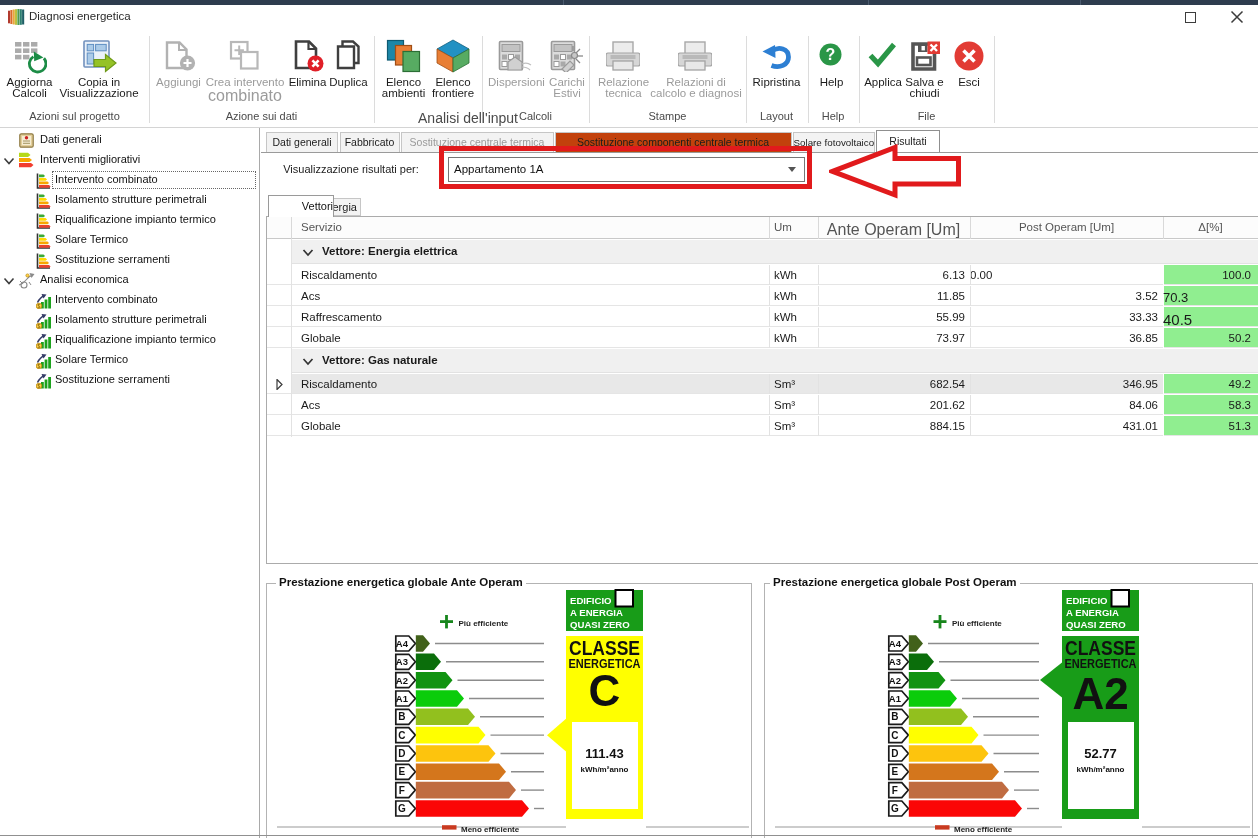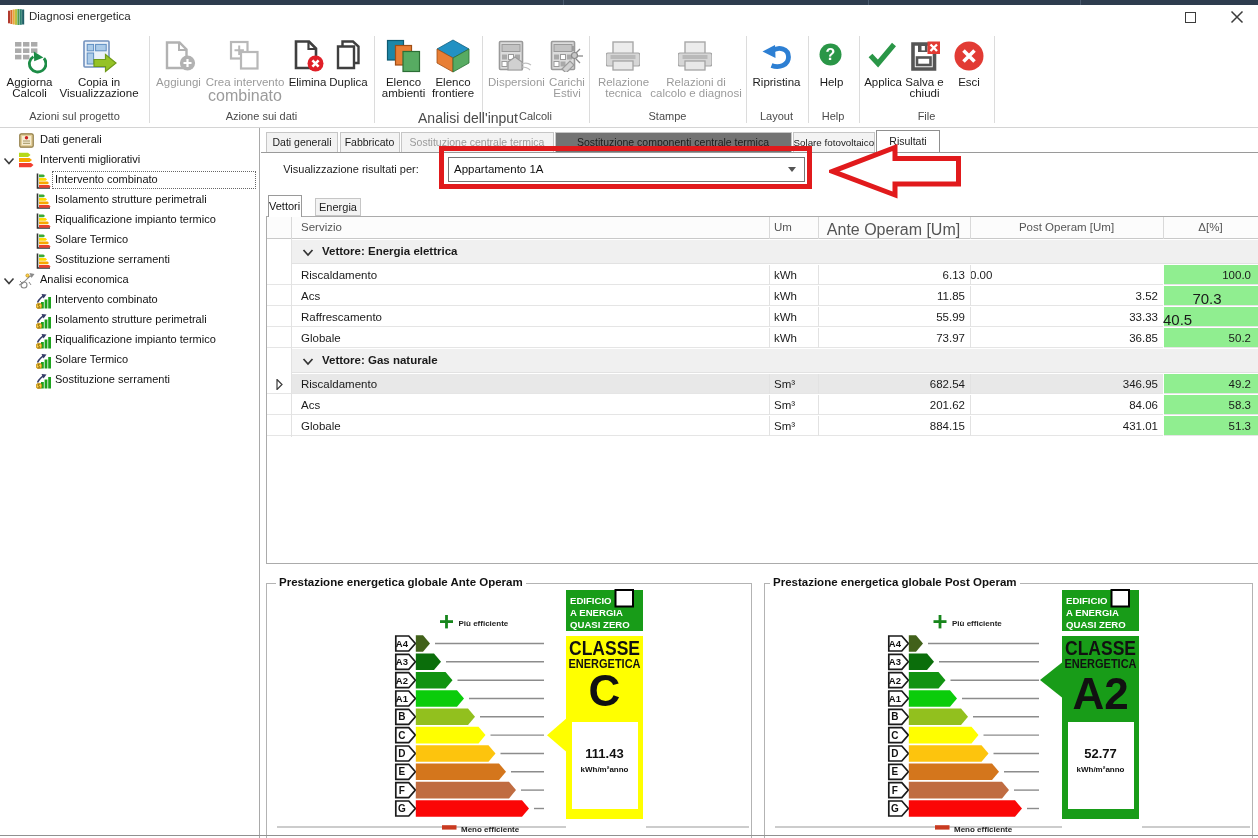--- a/index.html
+++ b/index.html
@@ -300,35 +300,35 @@
     <path d="M5.5,1 L10.5,1.6 L7.5,5.6 z" fill="#333a66"></path>
     <circle cx="3" cy="13" r="2.8" fill="#ffd24a" stroke="#b8860b" stroke-width="0.8"></circle>
     <text x="3" y="15" font-size="5" text-anchor="middle" fill="#7a5800" font-family="Liberation Sans, sans-serif">$</text>
   </svg>
 <div style="position:absolute;left:55px;top:372.5px;font-size:11px;color:#111;white-space:nowrap">Sostituzione serramenti</div>
 
 <div style="position:absolute;left:261px;top:151.5px;width:997px;height:1px;background:#9a9a9a;z-index:2"></div>
 <div style="position:absolute;left:266px;top:131.5px;width:72px;height:20px;background:#f3f3f3;border:1px solid #c6c6c6;border-bottom:none;box-sizing:border-box;text-align:center;line-height:19px;font-size:10.5px;color:#1c1c1c;white-space:nowrap">Dati generali</div>
 <div style="position:absolute;left:339.5px;top:131.5px;width:60px;height:20px;background:#f3f3f3;border:1px solid #c6c6c6;border-bottom:none;box-sizing:border-box;text-align:center;line-height:19px;font-size:10.5px;color:#1c1c1c;white-space:nowrap">Fabbricato</div>
 <div style="position:absolute;left:400.5px;top:131.5px;width:153px;height:20px;background:#f3f3f3;border:1px solid #c6c6c6;border-bottom:none;box-sizing:border-box;text-align:center;line-height:19px;font-size:10.5px;color:#9a9a9a;white-space:nowrap">Sostituzione centrale termica</div>
-<div style="position:absolute;left:554.5px;top:131.5px;width:237px;height:20px;background:#737373;border:1px solid #c6c6c6;border-bottom:none;box-sizing:border-box;text-align:center;line-height:19px;font-size:10.5px;color:#1c1c1c;white-space:nowrap">Sostituzione componenti centrale termica</div>
+<div style="position:absolute;left:554.5px;top:131.5px;width:237px;height:20px;background:#c2410c;border:1px solid #c6c6c6;border-bottom:none;box-sizing:border-box;text-align:center;line-height:19px;font-size:10.5px;color:#1c1c1c;white-space:nowrap">Sostituzione componenti centrale termica</div>
 <div style="position:absolute;left:792.5px;top:131.5px;width:82px;height:20px;background:#f3f3f3;border:1px solid #c6c6c6;border-bottom:none;box-sizing:border-box;text-align:center;line-height:19px;font-size:9.8px;color:#1c1c1c;white-space:nowrap">Solare fotovoltaico</div>
 <div style="position:absolute;left:876px;top:130px;width:64px;height:22px;background:#fff;border:1px solid #8f8f8f;border-bottom:none;z-index:3;text-align:center;line-height:21px;font-size:10.5px;color:#1c1c1c">Risultati</div>
 
 <div style="position:absolute;left:280px;top:163px;width:142px;font-size:11px;color:#1c1c1c;text-align:center;right:auto">Visualizzazione risultati per:</div>
 <div style="position:absolute;left:448px;top:157px;width:357px;height:25px;border:1px solid #767676;background:#fff"></div>
 <div style="position:absolute;left:454px;top:163px;font-size:11.5px;color:#111">Appartamento 1A</div>
 <div style="position:absolute;left:788px;top:167px;width:0;height:0;border-left:4px solid transparent;border-right:4px solid transparent;border-top:5px solid #555"></div>
 <div style="position:absolute;left:439px;top:146px;width:373px;height:43px;border:5px solid #e11a1c;z-index:4"></div>
 <svg style="position:absolute;left:829px;top:144px;z-index:5" width="133" height="56" viewBox="0 0 133 56">
     <path d="M3.5,27.3 L66,3.5 V14.5 H129.5 V40 H66 V51 z" fill="#fff" stroke="#e11a1c" stroke-width="5" stroke-linejoin="miter"></path>
   </svg>
 
 <div style="position:absolute;left:315px;top:198px;width:46px;height:18px;background:#f3f3f3;border:1px solid #c6c6c6;text-align:center;line-height:17px;font-size:11px;color:#222">Energia</div>
-<div style="position:absolute;left:268px;top:195px;width:34px;height:22px;background:#fff;border:1px solid #9a9a9a;border-bottom:none;text-align:left;line-height:20px;font-size:11px;color:#111;z-index:2">Vettori</div>
+<div style="position:absolute;left:268px;top:195px;width:66px;height:22px;background:#fff;border:1px solid #9a9a9a;border-bottom:none;text-align:right;line-height:20px;font-size:11px;color:#111;z-index:2">Vettori</div>
 
 <div style="position:absolute;left:266px;top:216px;width:992px;height:348px;border:1px solid #ababab;border-right:none;background:#fff"></div>
 <div style="position:absolute;left:267px;top:217px;width:991px;height:22px;background:#fcfcfc;border-bottom:1px solid #c9c9c9"></div>
 <div style="position:absolute;left:291px;top:217px;width:1px;height:22px;background:#d9d9d9"></div>
 <div style="position:absolute;left:768.5px;top:217px;width:1px;height:22px;background:#d9d9d9"></div>
 <div style="position:absolute;left:817.5px;top:217px;width:1px;height:22px;background:#d9d9d9"></div>
 <div style="position:absolute;left:970px;top:217px;width:1px;height:22px;background:#d9d9d9"></div>
 <div style="position:absolute;left:1163px;top:217px;width:1px;height:22px;background:#d9d9d9"></div>
 <div style="position:absolute;left:301px;top:221px;font-size:11.5px;color:#555">Servizio</div>
 <div style="position:absolute;left:774px;top:221px;font-size:11.5px;color:#555">Um</div>
@@ -348,21 +348,21 @@
 <div style="position:absolute;left:817px;top:269px;width:148px;text-align:right;font-size:11.5px;color:#1a1a1a">6.13</div>
 <div style="position:absolute;left:970px;top:269px;width:188px;text-align:left;font-size:11.5px;color:#1a1a1a">0.00</div>
 <div style="position:absolute;left:1163px;top:269px;width:88px;text-align:right;font-size:11.5px;color:#1a1a1a">100.0</div>
 <div style="position:absolute;left:291px;top:286px;width:872px;height:20px;background:#fff;border-bottom:1px solid #e5e5e5"></div>
 <div style="position:absolute;left:267px;top:286px;width:24px;height:20px;background:#fff;border-bottom:1px solid #e5e5e5"></div>
 <div style="position:absolute;left:1163.5px;top:286px;width:94.5px;height:20px;background:#90ee90;border-bottom:1px solid #e5e5e5"></div>
 <div style="position:absolute;left:301px;top:290px;font-size:11.5px;color:#1a1a1a">Acs</div>
 <div style="position:absolute;left:774px;top:290px;font-size:11.5px;color:#1a1a1a">kWh</div>
 <div style="position:absolute;left:817px;top:290px;width:148px;text-align:right;font-size:11.5px;color:#1a1a1a">11.85</div>
 <div style="position:absolute;left:970px;top:290px;width:188px;text-align:right;font-size:11.5px;color:#1a1a1a">3.52</div>
-<div style="position:absolute;left:1163px;top:290px;width:88px;text-align:center;font-size:15px;color:#1a1a1a">70.3</div>
+<div style="position:absolute;left:1163px;top:290px;width:88px;text-align:left;font-size:13px;color:#1a1a1a">70.3</div>
 <div style="position:absolute;left:291px;top:307px;width:872px;height:20px;background:#fff;border-bottom:1px solid #e5e5e5"></div>
 <div style="position:absolute;left:267px;top:307px;width:24px;height:20px;background:#fff;border-bottom:1px solid #e5e5e5"></div>
 <div style="position:absolute;left:1163.5px;top:307px;width:94.5px;height:20px;background:#90ee90;border-bottom:1px solid #e5e5e5"></div>
 <div style="position:absolute;left:301px;top:311px;font-size:11.5px;color:#1a1a1a">Raffrescamento</div>
 <div style="position:absolute;left:774px;top:311px;font-size:11.5px;color:#1a1a1a">kWh</div>
 <div style="position:absolute;left:817px;top:311px;width:148px;text-align:right;font-size:11.5px;color:#1a1a1a">55.99</div>
 <div style="position:absolute;left:970px;top:311px;width:188px;text-align:right;font-size:11.5px;color:#1a1a1a">33.33</div>
 <div style="position:absolute;left:1163px;top:311px;width:88px;text-align:left;font-size:15px;color:#1a1a1a">40.5</div>
 <div style="position:absolute;left:291px;top:328px;width:872px;height:20px;background:#fff;border-bottom:1px solid #e5e5e5"></div>
 <div style="position:absolute;left:267px;top:328px;width:24px;height:20px;background:#fff;border-bottom:1px solid #e5e5e5"></div>

